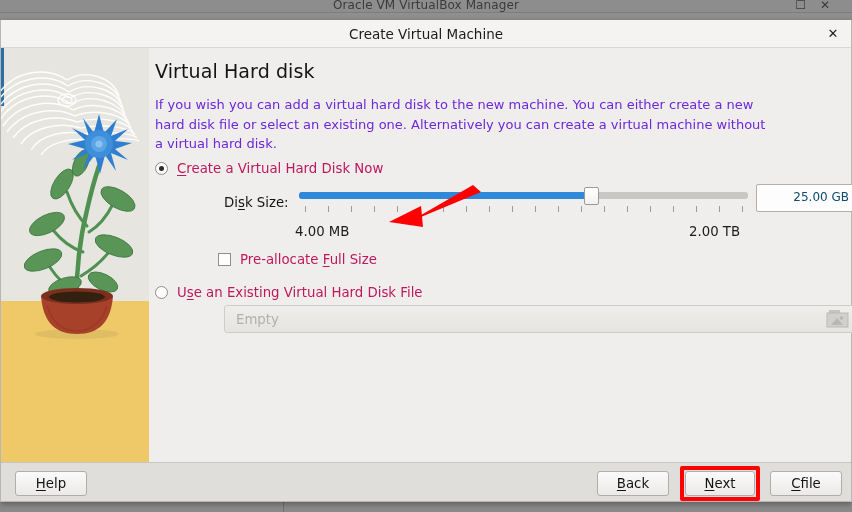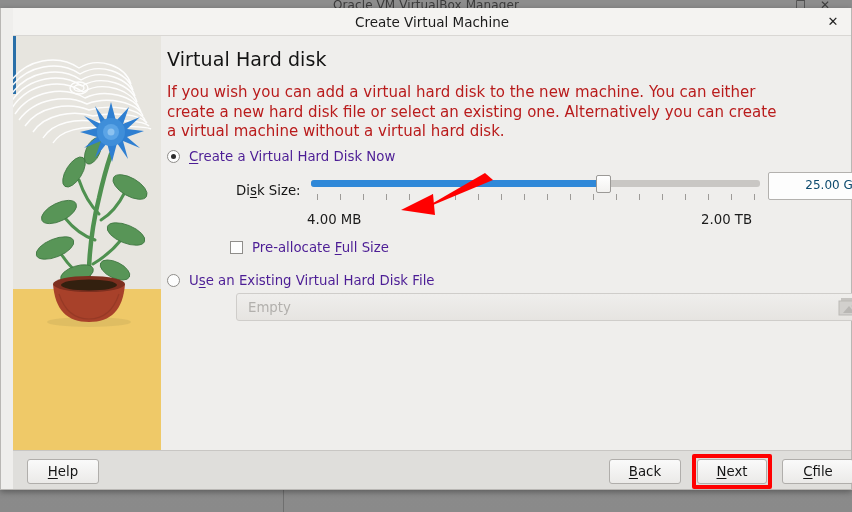--- a/index.html
+++ b/index.html
@@ -34,26 +34,25 @@
     position: absolute; left: 283px; top: 489px; width: 1px; height: 23px;
     background: #6f6f6f;
   }
   .bg-strip {
     position: absolute; left: 0; top: 488px; width: 852px; height: 1px;
     background: #6d6d6d;
   }
 
   
   .dialog {
-    position: absolute; left: 0; top: 8px; width: 852px; height: 482px;
+    position: absolute; left: 0; top: 20px; width: 852px; height: 482px;
     background: #efeeec;
     border: 1px solid #b9b7b4;
     border-top: none;
     box-shadow: 0 2px 6px rgba(0,0,0,.35);
-    padding-left: 12px;
   }
   .dlg-titlebar {
     position: relative; height: 28px; width: 100%;
     background: #f4f3f1;
     border-bottom: 1px solid #d9d7d4;
   }
   .dlg-title {
     position: absolute; left: 0; top: 6px; width: 100%;
     text-align: center; font-size: 13.5px; color: #1b1b1b;
   }
@@ -84,39 +83,39 @@
 
   
   .content { position: absolute; left: 148px; top: 0; right: 0; height: 414px; }
 
   .page-title {
     position: absolute; left: 6px; top: 12px;
     font-size: 19px; color: #141414; font-weight: 400; letter-spacing: .1px;
   }
   .page-desc {
     position: absolute; left: 6px; top: 47px; width: 615px;
-    font-size: 15px; color: #b91c1c; line-height: 19.5px;
+    font-size: 13px; color: #6d28d9; line-height: 19.5px;
   }
 
   
   .optrow { position: absolute; display: flex; align-items: center; }
   .radio {
     width: 13px; height: 13px; border-radius: 50%;
     border: 1px solid #8f8d8a; background: #fdfdfd; position: relative;
     flex: 0 0 auto;
   }
   .radio.checked::after {
     content: ""; position: absolute; left: 3px; top: 3px;
     width: 5px; height: 5px; border-radius: 50%; background: #2c2c2c;
   }
   .checkbox {
     width: 13px; height: 13px; border: 1px solid #8f8d8a;
     background: #fdfdfd; flex: 0 0 auto;
   }
-  .optlabel { margin-left: 9px; font-size: 13.3px; color: #4c1d95; white-space: nowrap; }
+  .optlabel { margin-left: 9px; font-size: 13.3px; color: #be185d; white-space: nowrap; }
   .mn { text-decoration: underline; text-underline-offset: 2px; }
 
   
   .slider-row { position: absolute; left: 6px; top: 138px; width: 700px; height: 38px; }
   .slider-label {
     position: absolute; left: 69px; top: 9px;
     font-size: 13.3px; color: #141414;
   }
   .slider { position: absolute; left: 144px; top: 0px; width: 449px; height: 30px; }
   .slider-groove {

